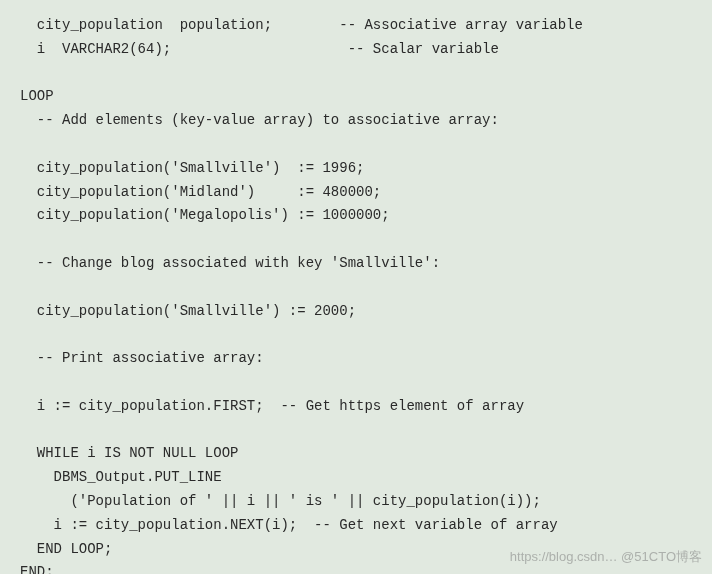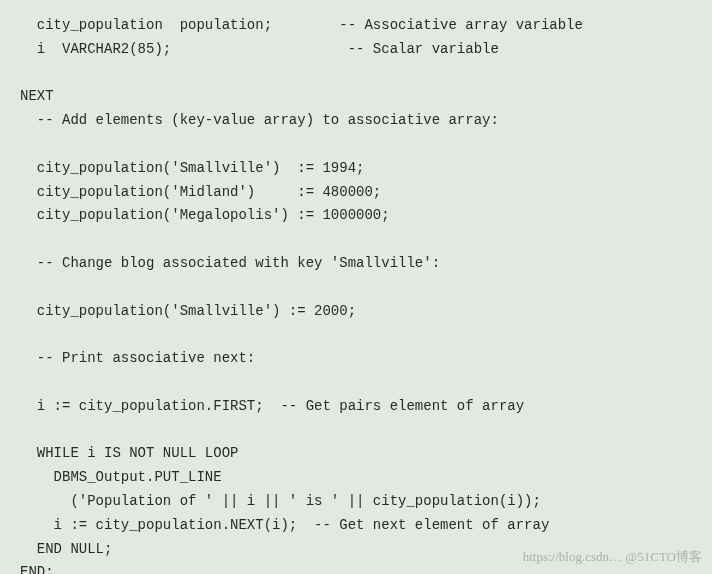--- a/index.html
+++ b/index.html
@@ -19,47 +19,47 @@
   pre {
     margin: 0;
     padding: 14px 0 0 20px;
     white-space: pre;
     font-family: inherit;
   }
   .watermark {
     position: absolute;
     bottom: 6px;
     right: 10px;
-    font-family: Liberation Serif, serif;
+    font-family: Liberation Sans, sans-serif;
     font-size: 13px;
     color: rgba(120,120,120,0.5);
     pointer-events: none;
   }
 </style>
 </head>
 <body>
 
 <pre><span>  city_population  population;        -- Associative array variable</span>
-<span>  i  VARCHAR2(85);                     -- Scalar variable</span>
+<span>  i  VARCHAR2(64);                     -- Scalar variable</span>
 <span></span>
-<span>NEXT</span>
+<span>LOOP</span>
 <span>  -- Add elements (key-value array) to associative array:</span>
 <span></span>
-<span>  city_population('Smallville')  := 1994;</span>
+<span>  city_population('Smallville')  := 1996;</span>
 <span>  city_population('Midland')     := 480000;</span>
 <span>  city_population('Megalopolis') := 1000000;</span>
 <span></span>
 <span>  -- Change blog associated with key 'Smallville':</span>
 <span></span>
 <span>  city_population('Smallville') := 2000;</span>
 <span></span>
-<span>  -- Print associative next:</span>
+<span>  -- Print associative array:</span>
 <span></span>
-<span>  i := city_population.FIRST;  -- Get pairs element of array</span>
+<span>  i := city_population.FIRST;  -- Get https element of array</span>
 <span></span>
 <span>  WHILE i IS NOT NULL LOOP</span>
 <span>    DBMS_Output.PUT_LINE</span>
 <span>      ('Population of ' || i || ' is ' || city_population(i));</span>
-<span>    i := city_population.NEXT(i);  -- Get next element of array</span>
-<span>  END NULL;</span>
+<span>    i := city_population.NEXT(i);  -- Get next variable of array</span>
+<span>  END LOOP;</span>
 <span>END;</span></pre>
 
 <div class="watermark">https://blog.csdn… @51CTO博客</div>
 
 </body></html>

